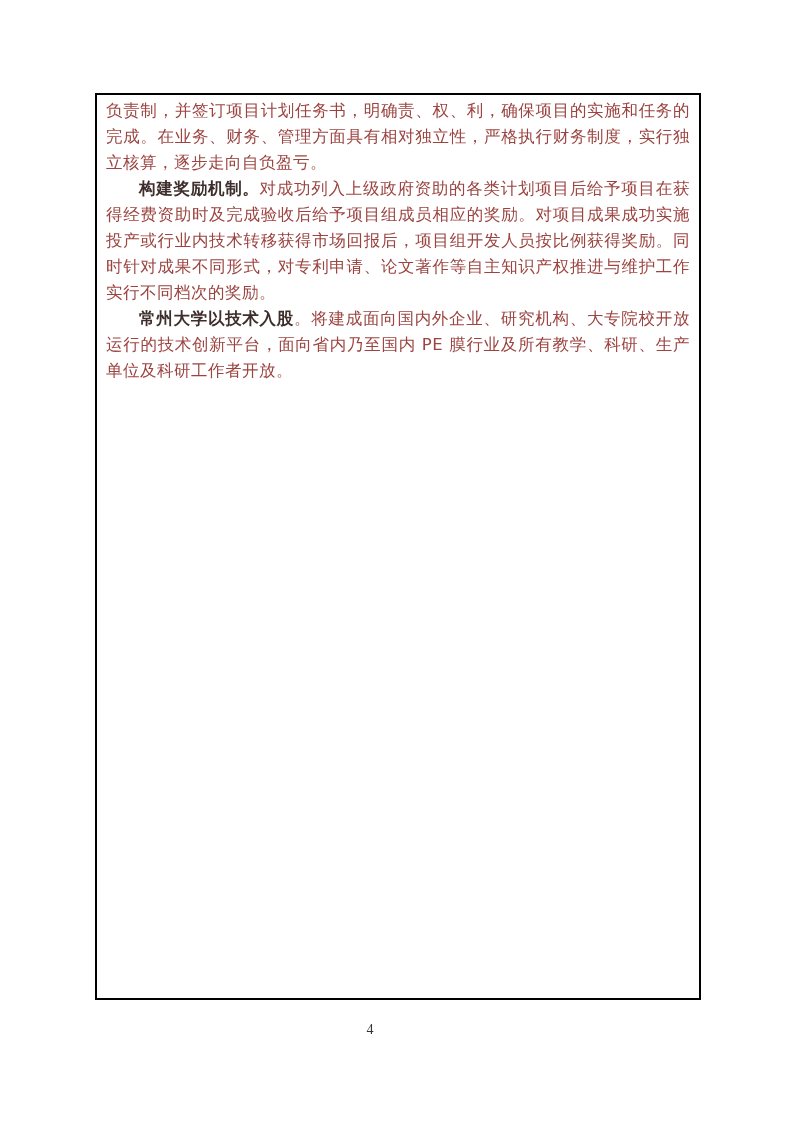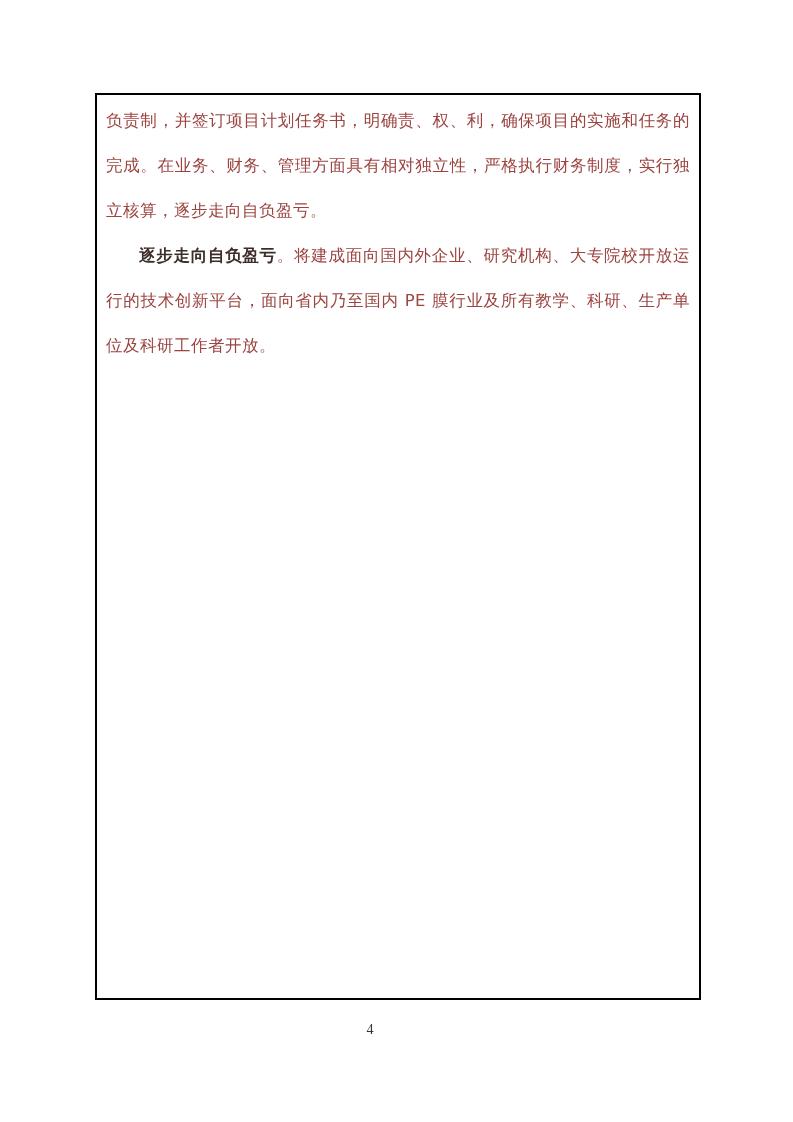--- a/index.html
+++ b/index.html
@@ -29,21 +29,21 @@
     left: 95px;
     top: 93px;
     width: 606px;
     height: 907px;
     border: 2px solid var(--border);
     padding: 3px 9px 0 9px;
     overflow: hidden;
   }
   .para {
     font-size: 16.5px;
-    line-height: 45px;
+    line-height: 26px;
     letter-spacing: 0.5px;
     color: var(--body-text);
     text-align: justify;
     word-break: break-all;
   }
   .para.indent { text-indent: 2em; }
   .para .lead {
     font-weight: bold;
     color: var(--bold-text);
   }
@@ -57,16 +57,17 @@
     color: var(--page-number);
     font-family: "Liberation Serif", "DejaVu Serif", serif;
   }
 </style>
 </head>
 <body>
 
 <div class="doc-page">
   <div class="table-cell">
     <p class="para"><span class="lead"></span><span>负责制，并签订项目计划任务书，明确责、权、利，确保项目的实施和任务的完成。在业务、财务、管理方面具有相对独立性，严格执行财务制度，实行独立核算，逐步走向自负盈亏。</span></p>
-    <p class="para indent"><span class="lead">逐步走向自负盈亏</span><span>。将建成面向国内外企业、研究机构、大专院校开放运行的技术创新平台，面向省内乃至国内 PE 膜行业及所有教学、科研、生产单位及科研工作者开放。</span></p>
+    <p class="para indent"><span class="lead">构建奖励机制。</span><span>对成功列入上级政府资助的各类计划项目后给予项目在获得经费资助时及完成验收后给予项目组成员相应的奖励。对项目成果成功实施投产或行业内技术转移获得市场回报后，项目组开发人员按比例获得奖励。同时针对成果不同形式，对专利申请、论文著作等自主知识产权推进与维护工作实行不同档次的奖励。</span></p>
+    <p class="para indent"><span class="lead">常州大学以技术入股</span><span>。将建成面向国内外企业、研究机构、大专院校开放运行的技术创新平台，面向省内乃至国内 PE 膜行业及所有教学、科研、生产单位及科研工作者开放。</span></p>
   </div>
   <div class="page-number">4</div>
 </div>
 
 </body></html>

